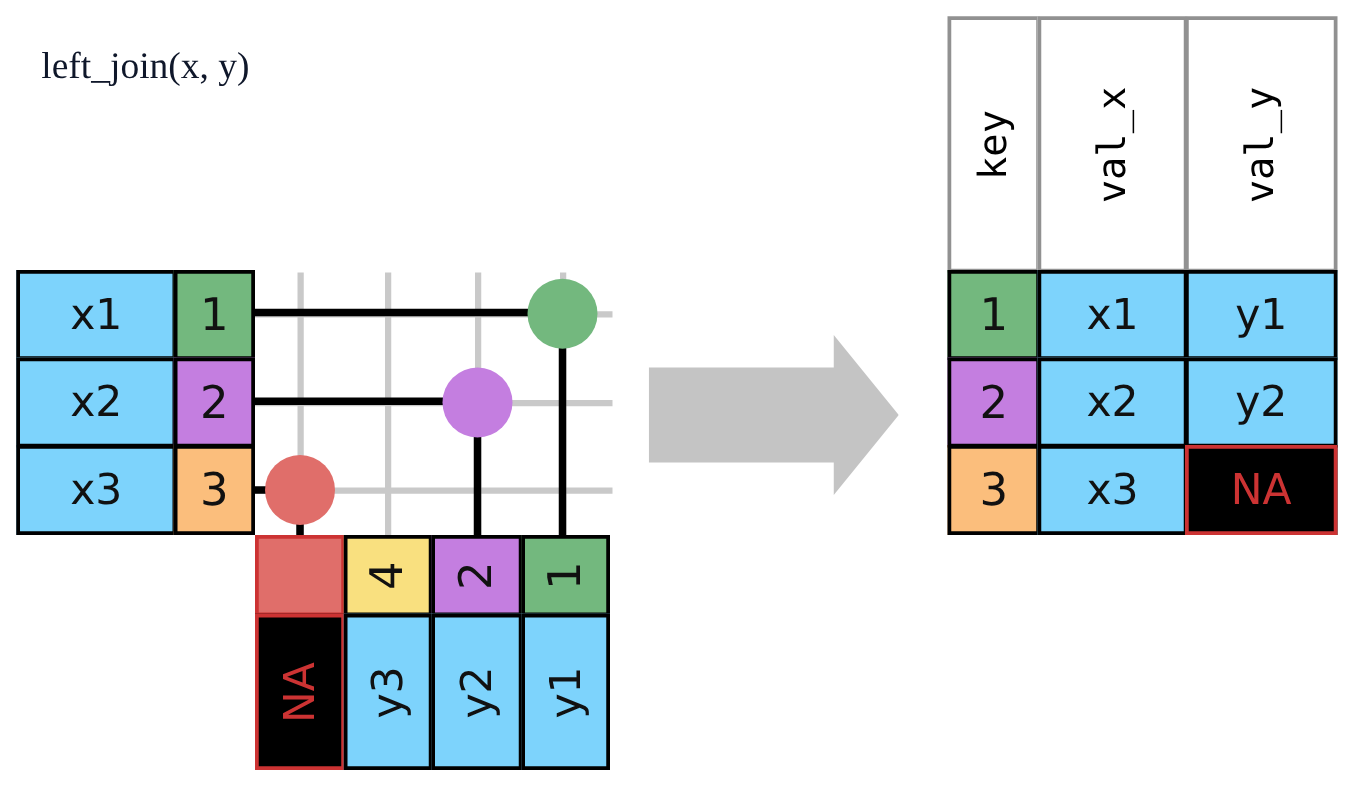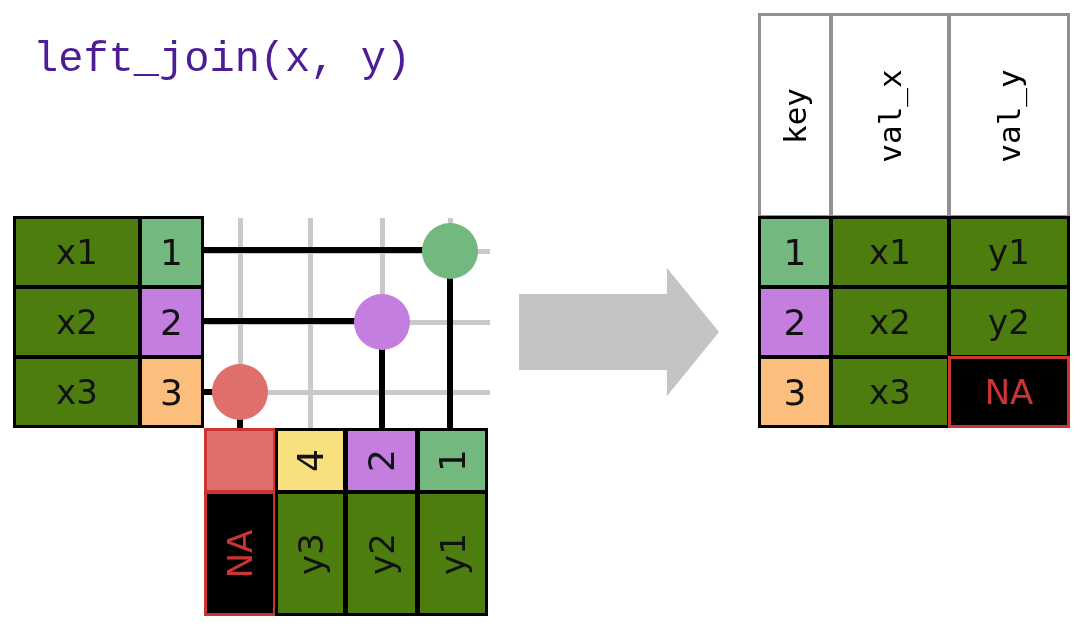--- a/index.html
+++ b/index.html
@@ -1,27 +1,27 @@
 <!DOCTYPE html>
 <html><head>
 <meta charset="utf-8">
 <style>
   html,body{margin:0;padding:0;background:#fff;}
   body{width:1083px;height:633px;position:relative;overflow:hidden;
        font-family:"DejaVu Sans","Liberation Sans",sans-serif;}
   #stage{position:absolute;left:0;top:0;width:1083px;height:633px;}
 
-  .title{position:absolute;left:33px;top:36px;font-family:Liberation Mono, monospace;
-         font-size:42px;color:#4c1d95;letter-spacing:0px;white-space:pre;}
+  .title{position:absolute;left:33px;top:36px;font-family:Liberation Serif, serif;
+         font-size:30px;color:#0f172a;letter-spacing:0px;white-space:pre;}
 
   
   .cell{position:absolute;box-sizing:border-box;display:flex;align-items:center;justify-content:center;
         font-size:34px;color:#111;background:#e9e9e9;border:3px solid #000;}
   .cell.keyc{font-size:36px;}
-  .cell.plain{background:#4d7c0f;}
+  .cell.plain{background:#7dd3fc;}
   .cell.na{background:#000000;border-color:#cc3333;color:#cc3333;font-size:34px;}
   .cell.nared{background:#e06e6a;border-color:#cc3333;}
   .cell.hdr{background:#fff;border:3px solid #919191;font-family:"DejaVu Sans Mono","Liberation Mono",monospace;
             font-size:31px;color:#000;}
 
   .rot{transform:rotate(-90deg);white-space:pre;}
 
   
   .gline{position:absolute;background:#c9c9c9;}
   .bline{position:absolute;background:#000;}

